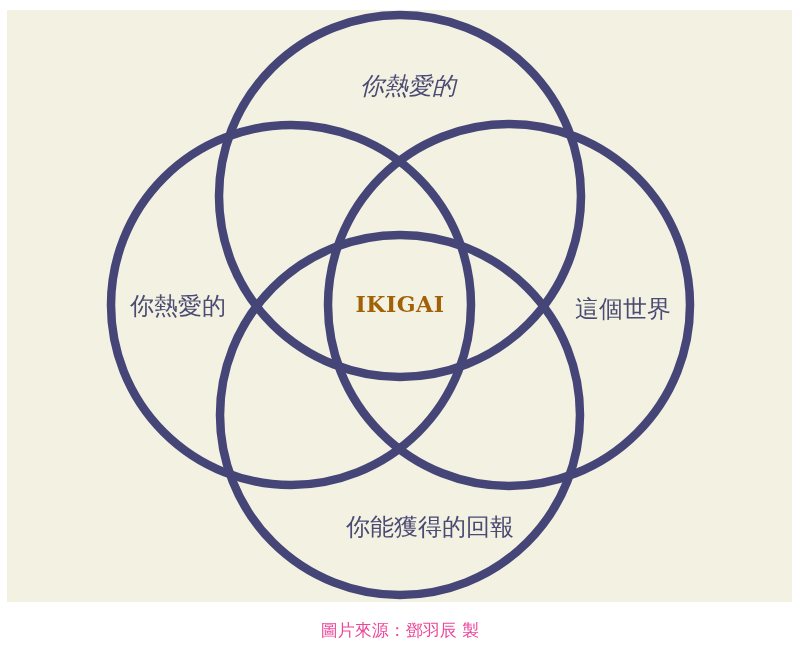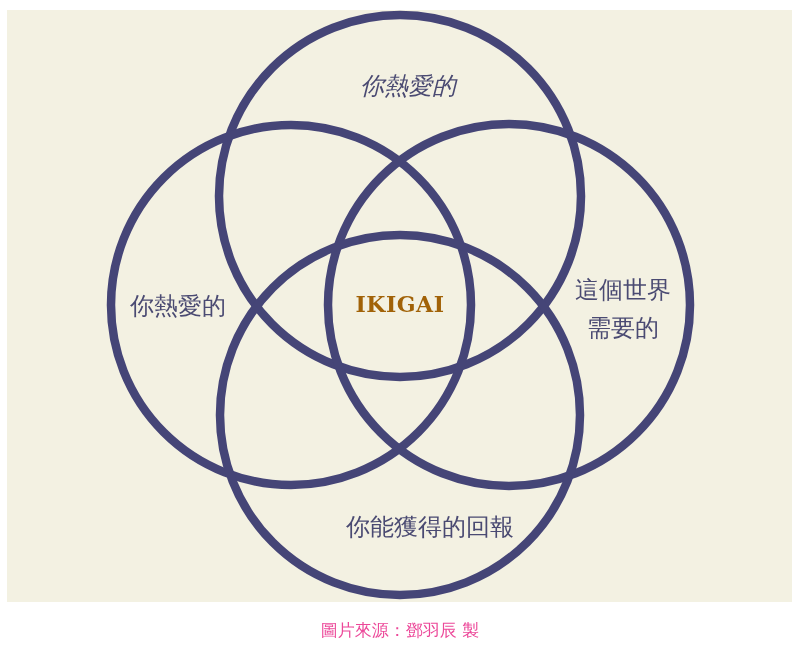--- a/index.html
+++ b/index.html
@@ -36,18 +36,17 @@
       <circle cx="509" cy="305" r="181"></circle>
       <circle cx="400" cy="415" r="180"></circle>
     </g>
   </svg>
 </div>
 
 <div class="label" style="left:408px; top:86px;font-style:italic;">你熱愛的</div>
 <div class="label" style="left:178px; top:306px;">你熱愛的</div>
 <div class="label" style="left:623px; top:309px; line-height:38px;">
   <div>這個世界</div>
-  <div>需要的</div>
 </div>
 <div class="label" style="left:394px; top:527px;margin-left:36px;">你能獲得的回報</div>
 <div class="label label-ikigai" style="left:400px; top:304px;">IKIGAI</div>
 
 <div class="caption">圖片來源：鄧羽辰 製</div>
 
 </body></html>

